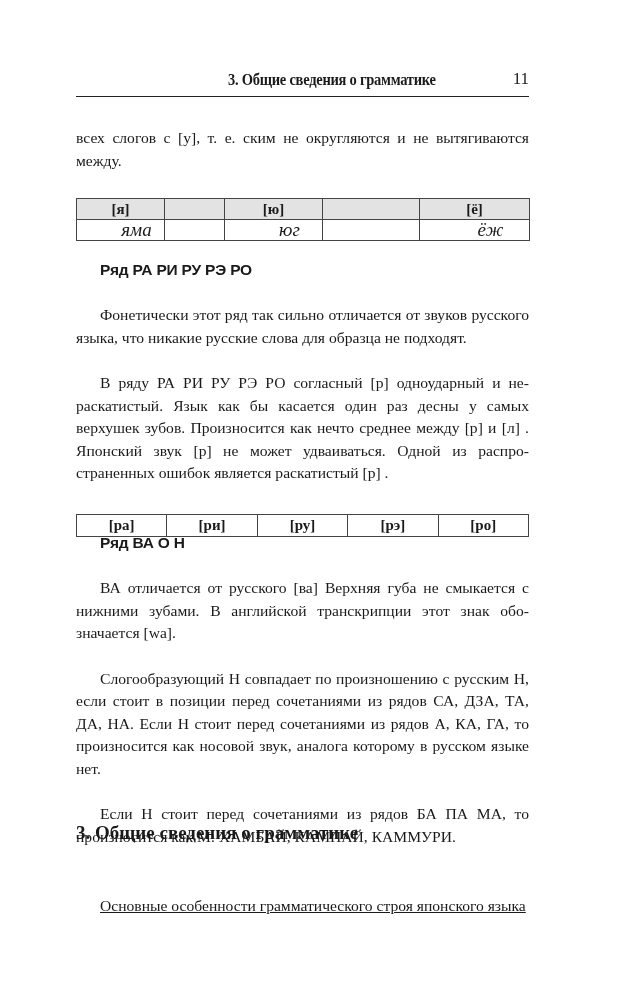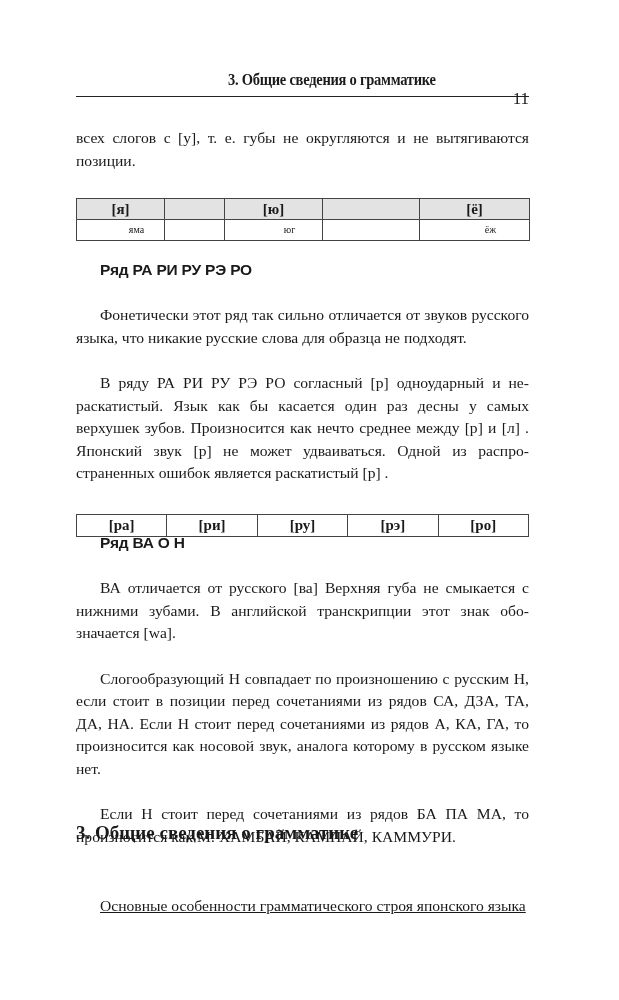--- a/index.html
+++ b/index.html
@@ -40,21 +40,20 @@
     letter-spacing: -0.3px;
     transform: scaleX(0.88);
     transform-origin: left center;
     white-space: nowrap;
   }
   .running-header .rh-page {
     position: absolute;
     right: 0;
     top: 3px;
     font-size: 17px;
-    margin-top: 20px;
   }
 
   .p {
     font-size: 15.6px;
     line-height: 22.5px;
     text-align: justify;
     margin: 0;
     hyphens: manual;
   }
   .p.indent { text-indent: 24px; margin-top: 23px; }
@@ -73,21 +72,22 @@
     text-align: center;
     padding: 0;
     height: 20px;
     line-height: 20px;
   }
   table.syl tr.head td {
     background: #e3e3e3;
     font-weight: bold;
   }
   table.syl tr.ex td {
-    font-size: 10px;
+    font-style: italic;
+    font-size: 19px;
     padding-left: 32px;
   }
   table.syl2 td {
     font-weight: bold;
     height: 21px;
     line-height: 21px;
   }
 
   .sans-heading {
     font-family: "Liberation Sans", "DejaVu Sans", sans-serif;
@@ -110,22 +110,22 @@
 <body>
 
 <div class="page">
 
   <div class="running-header">
     <span class="rh-title">3. Общие сведения о грамматике</span>
     <span class="rh-page">11</span>
   </div>
 
   <div class="block" style="top:127px;">
-    <p class="p" style="text-align:justify;text-align-last:justify;">всех слогов с [у], т. е. губы не округляются и не вытягиваются</p>
-    <p class="p">позиции.</p>
+    <p class="p" style="text-align:justify;text-align-last:justify;">всех слогов с [у], т. е. ским не округляются и не вытягиваются</p>
+    <p class="p">между.</p>
   </div>
 
   <div class="block" style="top:198px;">
     <table class="syl">
       <colgroup>
         <col style="width:88px">
         <col style="width:60px">
         <col style="width:98px">
         <col style="width:97px">
         <col style="width:110px">

